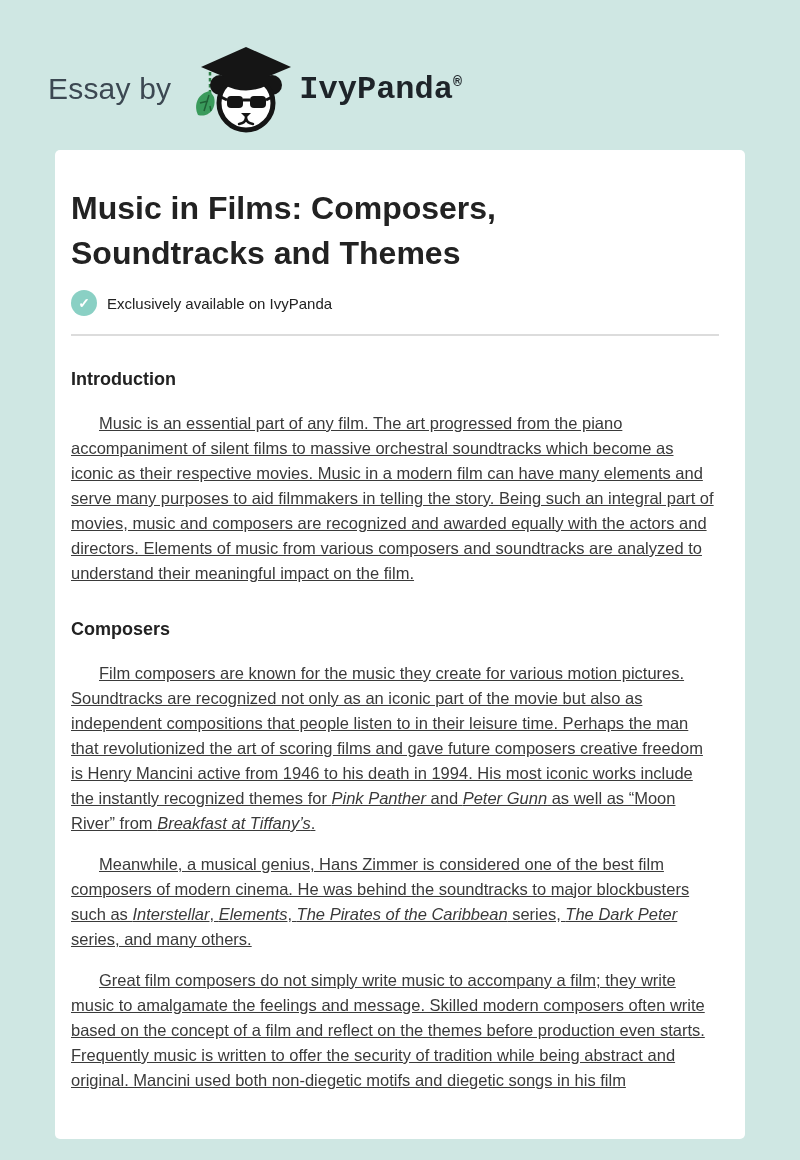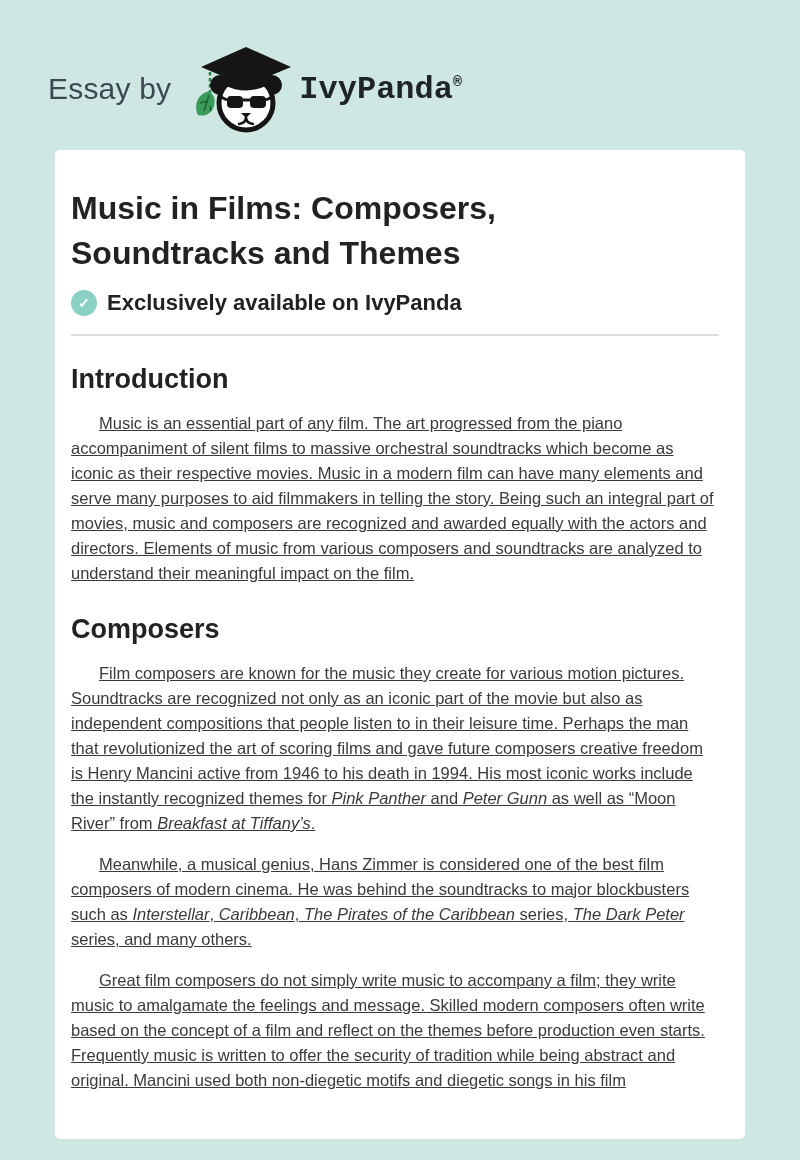--- a/index.html
+++ b/index.html
@@ -76,31 +76,31 @@
     color: #ffffff;
     display: flex;
     align-items: center;
     justify-content: center;
     font-size: 14px;
     font-weight: bold;
     flex: 0 0 auto;
   }
   .availability-text {
     margin-left: 10px;
-    font-size: 22px;
-    font-weight: bold;
+    font-size: 15px;
+    font-weight: normal;
     color: var(--ink);
   }
   hr.divider {
     border: none;
     border-top: 2px solid var(--divider);
     margin: 0;
   }
   h2.section-heading {
-    font-size: 27px;
+    font-size: 18px;
     font-weight: bold;
     color: var(--ink);
     margin: 27px 0 0 0;
     line-height: 32px;
   }
   p.body-para {
     font-size: 16.5px;
     line-height: 25px;
     color: var(--body-ink);
     text-indent: 28px;
@@ -145,16 +145,16 @@
   <hr class="divider">
 
   <section>
     <h2 class="section-heading">Introduction</h2>
     <p class="body-para"><span>Music is an essential part of any film. The art progressed from the piano accompaniment of silent films to massive orchestral soundtracks which become as iconic as their respective movies. Music in a modern film can have many elements and serve many purposes to aid filmmakers in telling the story. Being such an integral part of movies, music and composers are recognized and awarded equally with the actors and directors. Elements of music from various composers and soundtracks are analyzed to understand their meaningful impact on the film.</span></p>
   </section>
 
   <section>
     <h2 class="section-heading">Composers</h2>
     <p class="body-para"><span>Film composers are known for the music they create for various motion pictures. Soundtracks are recognized not only as an iconic part of the movie but also as independent compositions that people listen to in their leisure time. Perhaps the man that revolutionized the art of scoring films and gave future composers creative freedom is Henry Mancini active from 1946 to his death in 1994. His most iconic works include the instantly recognized themes for </span><i>Pink Panther</i><span> and </span><i>Peter Gunn</i><span> as well as “Moon River” from </span><i>Breakfast at Tiffany’s</i><span>.</span></p>
-    <p class="body-para"><span>Meanwhile, a musical genius, Hans Zimmer is considered one of the best film composers of modern cinema. He was behind the soundtracks to major blockbusters such as </span><i>Interstellar</i><span>, </span><i>Caribbean</i><span>, </span><i>The Pirates of the Caribbean</i><span> series, </span><i>The Dark Peter</i><span> series, and many others.</span></p>
+    <p class="body-para"><span>Meanwhile, a musical genius, Hans Zimmer is considered one of the best film composers of modern cinema. He was behind the soundtracks to major blockbusters such as </span><i>Interstellar</i><span>, </span><i>Elements</i><span>, </span><i>The Pirates of the Caribbean</i><span> series, </span><i>The Dark Peter</i><span> series, and many others.</span></p>
     <p class="body-para"><span>Great film composers do not simply write music to accompany a film; they write music to amalgamate the feelings and message. Skilled modern composers often write based on the concept of a film and reflect on the themes before production even starts. Frequently music is written to offer the security of tradition while being abstract and original. Mancini used both non-diegetic motifs and diegetic songs in his film</span></p>
   </section>
 </div>
 
 </body></html>

